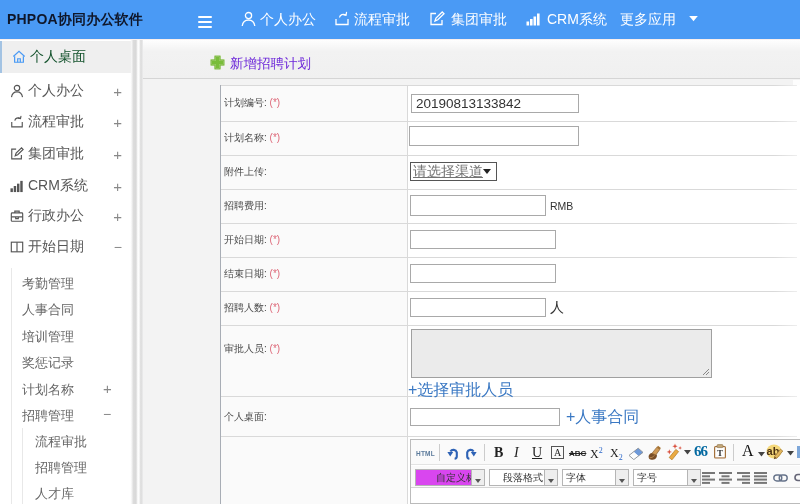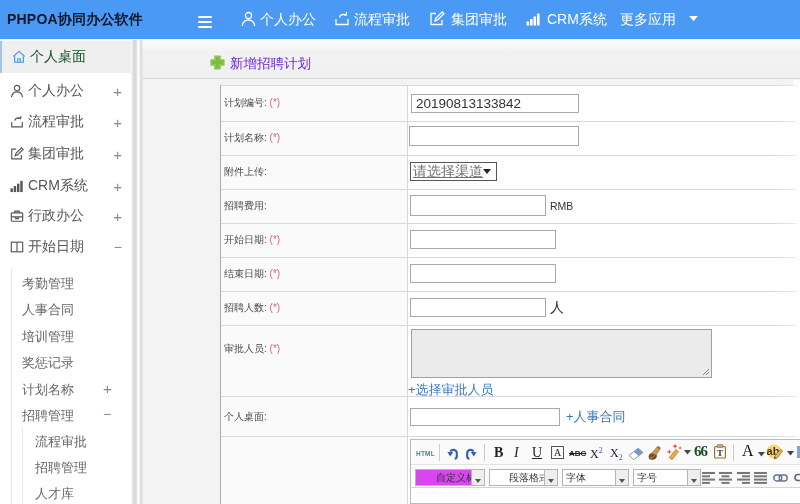--- a/index.html
+++ b/index.html
@@ -24,21 +24,21 @@
 #rscroll{position:absolute;left:793px;top:80px;width:7px;height:424px;background:#fdfdfd}
 
 .hline{position:absolute;left:220px;width:577px;height:1px;background:linear-gradient(90deg,#d9d9d9 96%,#ededed)}
 #tbl-left{position:absolute;left:220px;top:85px;width:1px;height:419px;background:#a8adb5}
 #tbl-mid{position:absolute;left:407px;top:85px;width:1px;height:419px;background:#d9d9d9}
 .lblcol{position:absolute;left:221px;width:186px;background:#fafafa}
 .fldcol{position:absolute;left:408px;width:392px;background:#fff}
 .lbl{position:absolute;left:224px;font-size:10px;color:#4a4a4a;transform:translateY(-50%)}
 .lbl em{font-style:normal;color:#dd6677}
 .inp{position:absolute;border:1px solid #a9a9a9;background:#fff;font-size:13px;color:#333;padding:0 4px;line-height:17px}
-.lnk{position:absolute;font-size:13px;color:#3a78c3;transform:translateY(-50%)}
+.lnk{position:absolute;font-size:16px;color:#3a78c3;transform:translateY(-50%)}
 .aftxt{position:absolute;font-size:13px;color:#333;transform:translateY(-50%)}
 </style></head>
 <body>
 <div id="topbar"></div>
 <div id="pinkline"></div>
 <div id="logo">PHPOA协同办公软件</div>
 <div class="nav bars" style="left:198px;top:13px;height:auto;line-height:normal">
     <span></span>
     <span></span>
     <span></span>
@@ -233,21 +233,21 @@
   </svg>
 <svg class="abs" style="left:666px;top:443px" width="17" height="17" viewBox="0 0 17 17">
     <path d="M3.2 14.6 L9.8 6.4 L12.6 8.6 L6 16.8 Z" fill="#eaaa42" stroke="#b07820" stroke-width="0.7"></path>
     <path d="M2.6 8.2 L3.3 6.2 L4 8.2 L6 8.9 L4 9.6 L3.3 11.6 L2.6 9.6 L0.6 8.9 Z" fill="#d94f3d"></path>
     <path d="M8.3 2.6 L9 0.6 L9.7 2.6 L11.7 3.3 L9.7 4 L9 6 L8.3 4 L6.3 3.3 Z" fill="#d94f3d"></path>
     <path d="M13.6 4.4 L14.1 3 L14.6 4.4 L16 4.9 L14.6 5.4 L14.1 6.8 L13.6 5.4 L12.2 4.9 Z" fill="#d94f3d"></path>
   </svg>
 <svg class="abs" style="left:684px;top:450px" width="7" height="5" viewBox="0 0 7 5">
     <path d="M0 0h7L3.5 4.5z" fill="#444"></path>
   </svg>
-<div class="abs" style="left:694px;top:443px;font-family:'Liberation Serif',serif;font-size:15px;font-weight:bold;color:#14532d;letter-spacing:-1px">66</div>
+<div class="abs" style="left:694px;top:443px;font-family:'Liberation Serif',serif;font-size:15px;font-weight:bold;color:#0369a1;letter-spacing:-1px">66</div>
 <svg class="abs" style="left:713px;top:444px" width="14" height="15" viewBox="0 0 14 15">
     <rect x="1" y="2" width="12" height="12.6" rx="1.5" fill="#a5713b"></rect>
     <rect x="2.2" y="3.2" width="9.6" height="10.2" fill="#fdfdfd"></rect>
     <rect x="4" y="0.6" width="6" height="3" rx="1" fill="#c4a878" stroke="#8a6f46" stroke-width="0.6"></rect>
     <text x="7" y="12" font-size="9" font-weight="bold" fill="#333" text-anchor="middle" font-family="Liberation Serif,serif">T</text>
   </svg>
 <div class="abs" style="left:733px;top:444px;width:1px;height:17px;background:#ccc"></div>
 <div class="abs" style="left:742px;top:442px;font-family:'Liberation Serif',serif;font-size:16px;color:#111">A</div>
 <svg class="abs" style="left:758px;top:452px" width="7" height="5" viewBox="0 0 7 5">
     <path d="M0 0h7L3.5 4.5z" fill="#444"></path>
@@ -261,21 +261,21 @@
 
 <svg class="abs" style="left:787px;top:451px" width="7" height="5" viewBox="0 0 7 5">
     <path d="M0 0h7L3.5 4.5z" fill="#444"></path>
   </svg>
 <div class="abs" style="left:797px;top:446px;width:3px;height:12px;background:#7da7d9"></div>
 
 <div class="abs" style="left:415px;top:469px;width:57px;height:17px;border:1px solid #b5b5b5;background:#d946ef;font-size:10px;color:#333;line-height:15px;padding-left:20px;overflow:hidden">自定义标题</div>
 <div class="abs" style="left:472px;top:469px;width:13px;height:17px;border:1px solid #b5b5b5;border-left:none;background:#eee;text-align:center;line-height:15px"><svg width="6" height="4" viewBox="0 0 6 4">
       <path d="M0 0h6L3 4z" fill="#555"></path>
     </svg></div>
-<div class="abs" style="left:489px;top:469px;width:56px;height:17px;border:1px solid #b5b5b5;background:#fff;font-size:10px;color:#333;line-height:15px;padding-left:19px;overflow:hidden">段落格式</div>
+<div class="abs" style="left:489px;top:469px;width:56px;height:17px;border:1px solid #b5b5b5;background:#fff;font-size:10px;color:#333;line-height:15px;padding-left:13px;overflow:hidden">段落格式</div>
 <div class="abs" style="left:545px;top:469px;width:13px;height:17px;border:1px solid #b5b5b5;border-left:none;background:#eee;text-align:center;line-height:15px"><svg width="6" height="4" viewBox="0 0 6 4">
       <path d="M0 0h6L3 4z" fill="#555"></path>
     </svg></div>
 <div class="abs" style="left:562px;top:469px;width:54px;height:17px;border:1px solid #b5b5b5;background:#fff;font-size:10px;color:#333;line-height:15px;padding-left:3px;overflow:hidden">字体</div>
 <div class="abs" style="left:616px;top:469px;width:13px;height:17px;border:1px solid #b5b5b5;border-left:none;background:#eee;text-align:center;line-height:15px"><svg width="6" height="4" viewBox="0 0 6 4">
       <path d="M0 0h6L3 4z" fill="#555"></path>
     </svg></div>
 <div class="abs" style="left:633px;top:469px;width:55px;height:17px;border:1px solid #b5b5b5;background:#fff;font-size:10px;color:#333;line-height:15px;padding-left:3px;overflow:hidden">字号</div>
 <div class="abs" style="left:688px;top:469px;width:13px;height:17px;border:1px solid #b5b5b5;border-left:none;background:#eee;text-align:center;line-height:15px"><svg width="6" height="4" viewBox="0 0 6 4">
       <path d="M0 0h6L3 4z" fill="#555"></path>

